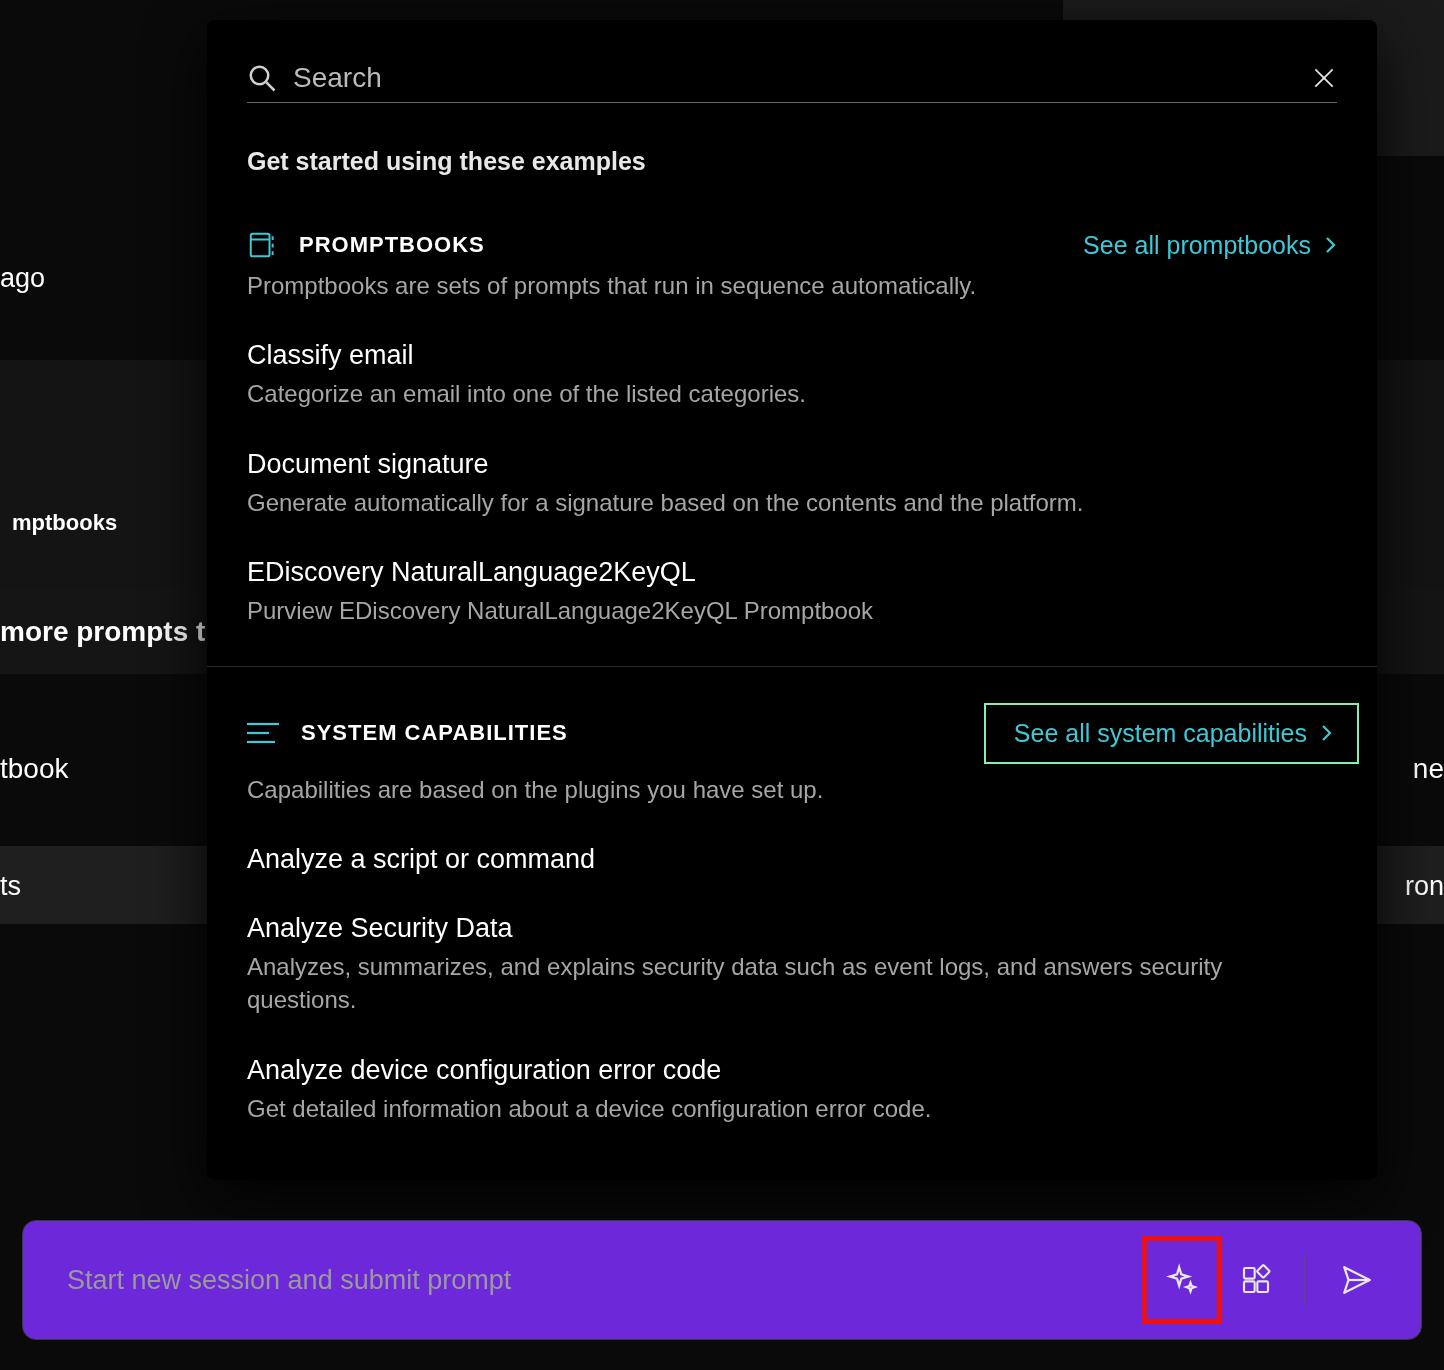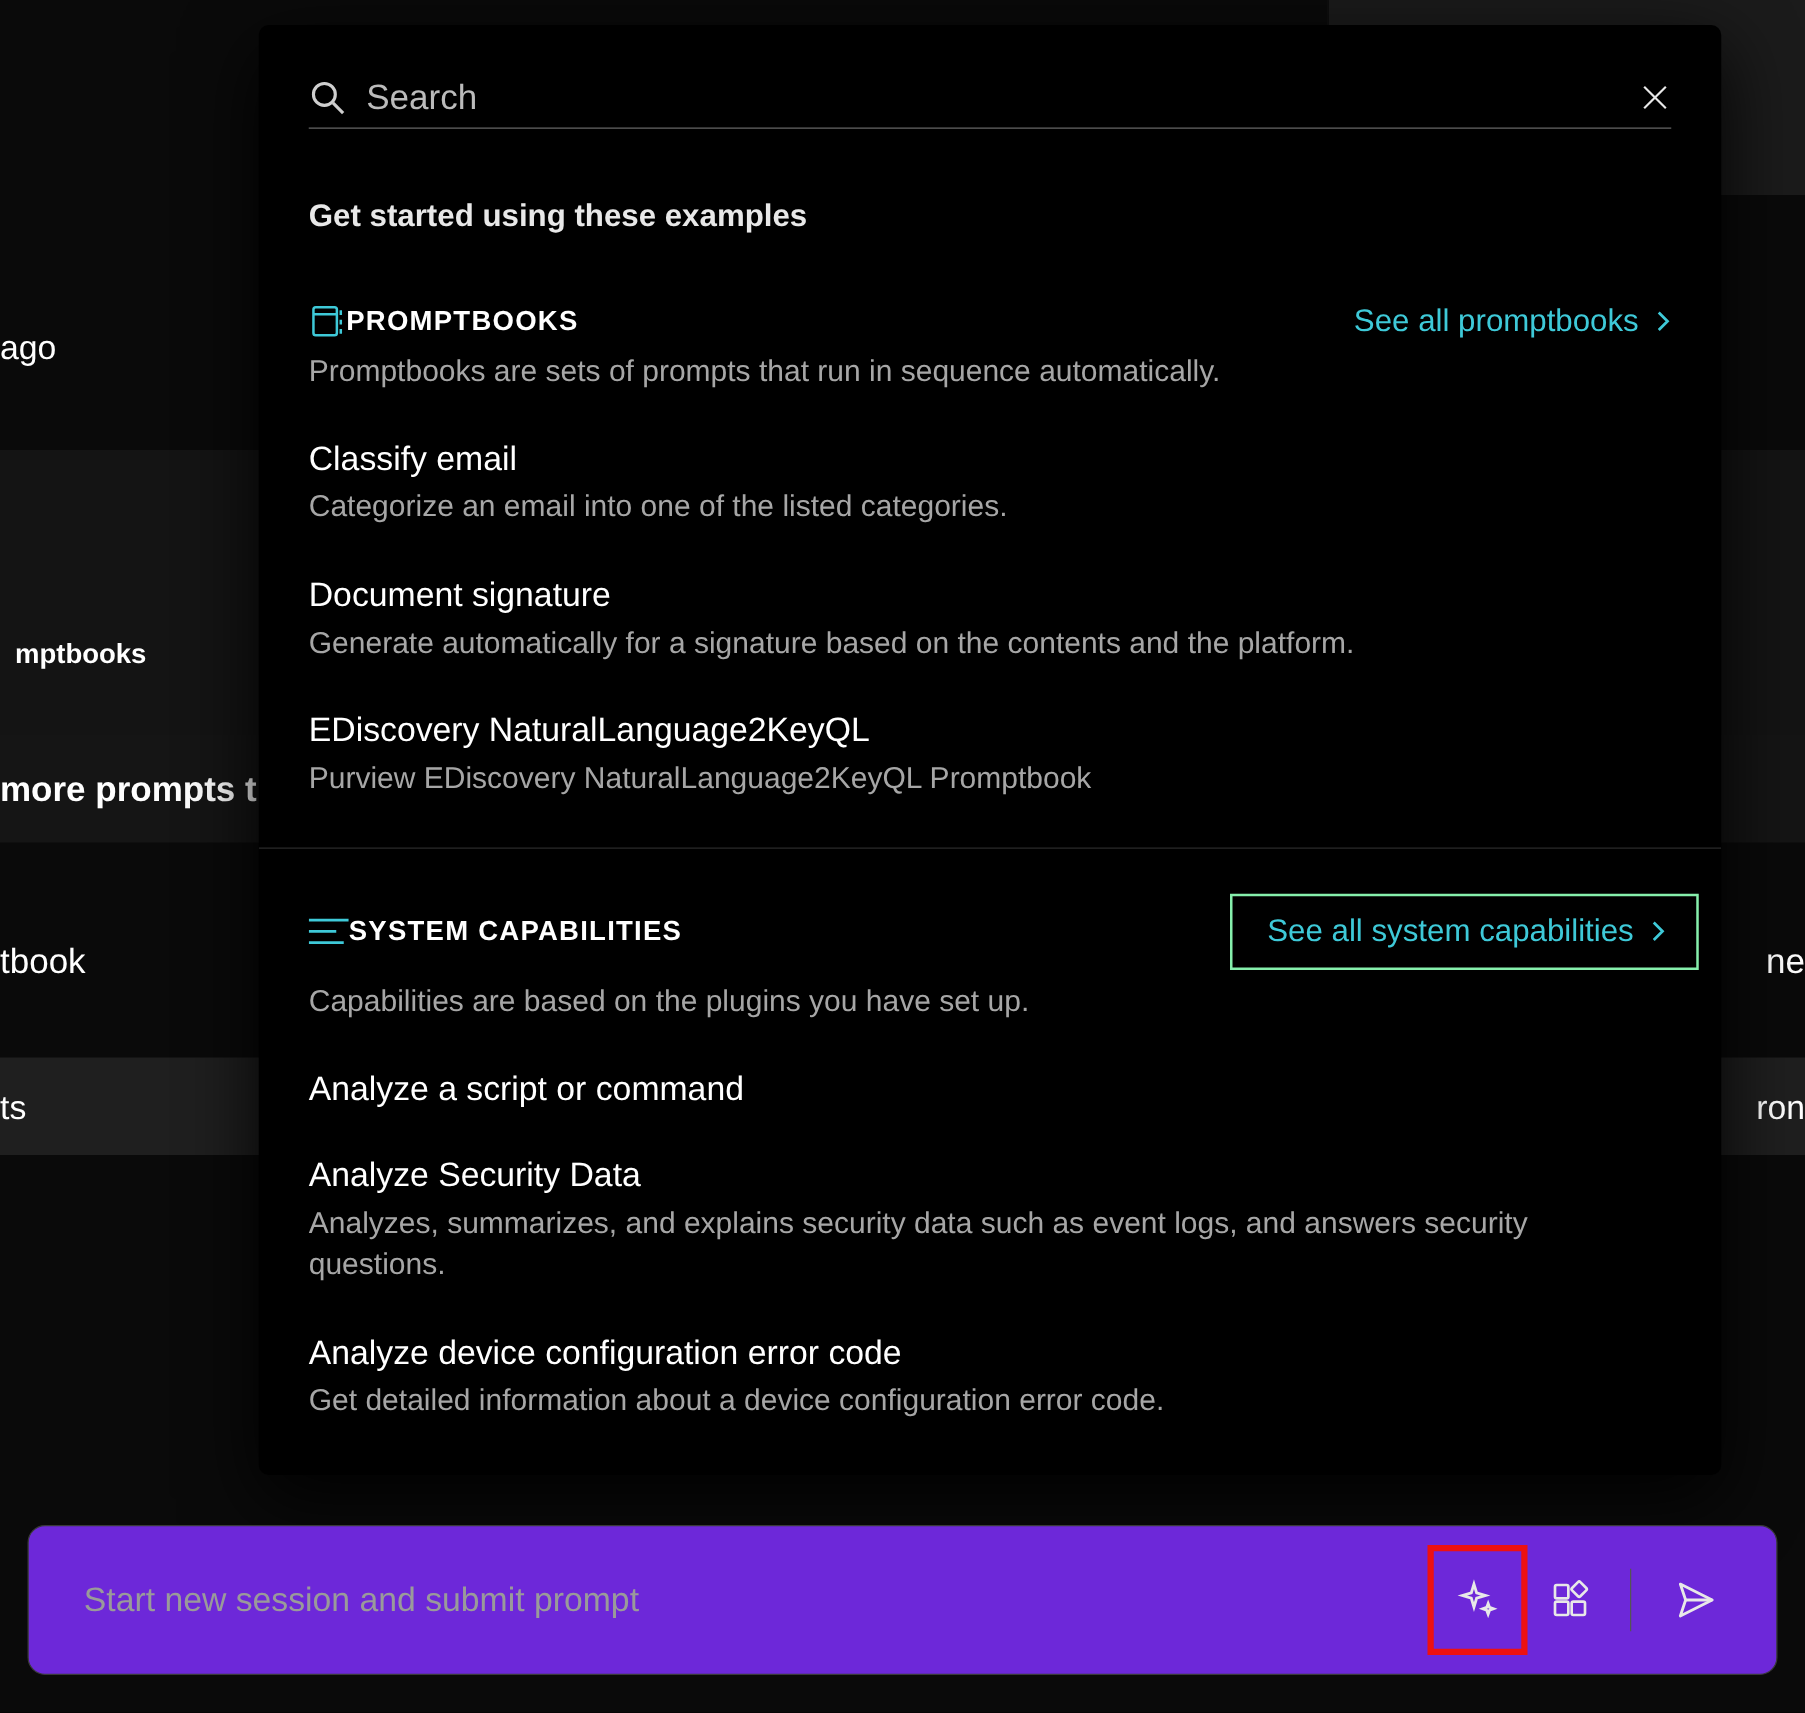--- a/index.html
+++ b/index.html
@@ -40,21 +40,21 @@
       border-radius: 8px;
       box-shadow: 0 20px 60px rgba(0,0,0,0.9);
       padding: 42px 40px 0 40px;
       overflow: hidden;
     }
     .search-row {
       display: flex;
       align-items: center;
       border-bottom: 1px solid #666;
       padding-bottom: 8px;
-      margin-bottom: 56px;
+      margin-bottom: 44px;
     }
     .search-row .mag {
       width: 30px; height: 30px; flex-shrink: 0;
       margin-right: 16px;
     }
     .search-row input {
       flex: 1;
       background: transparent;
       border: none;
       outline: none;
@@ -74,20 +74,21 @@
     }
     .section-header {
       display: flex;
       align-items: center;
       justify-content: space-between;
       margin-bottom: 12px;
     }
     .section-header-left {
       display: flex;
       align-items: center;
+      gap: 22px;
     }
     .section-title {
       font-size: 22px;
       font-weight: 700;
       letter-spacing: 1px;
       color: #ffffff;
     }
     .see-all {
       color: #3ec9d8;
       font-size: 25px;

